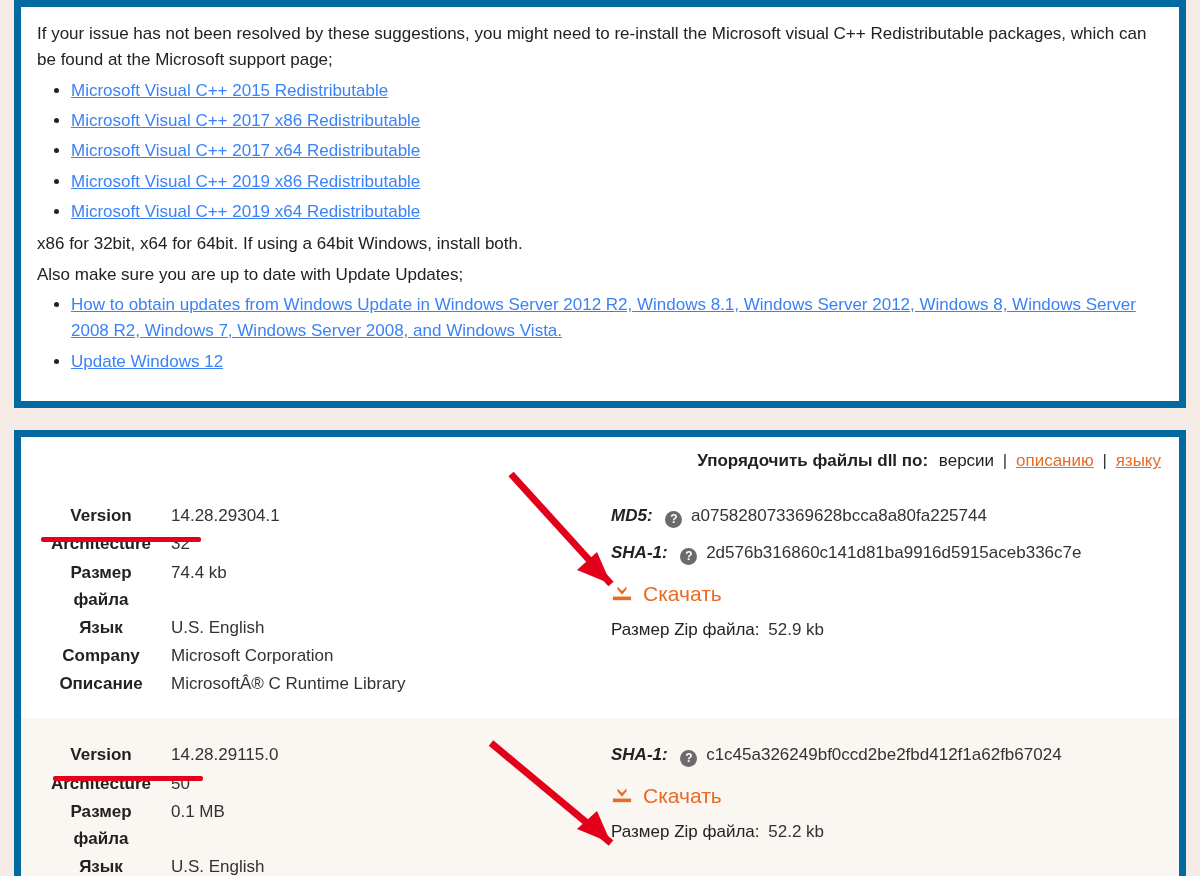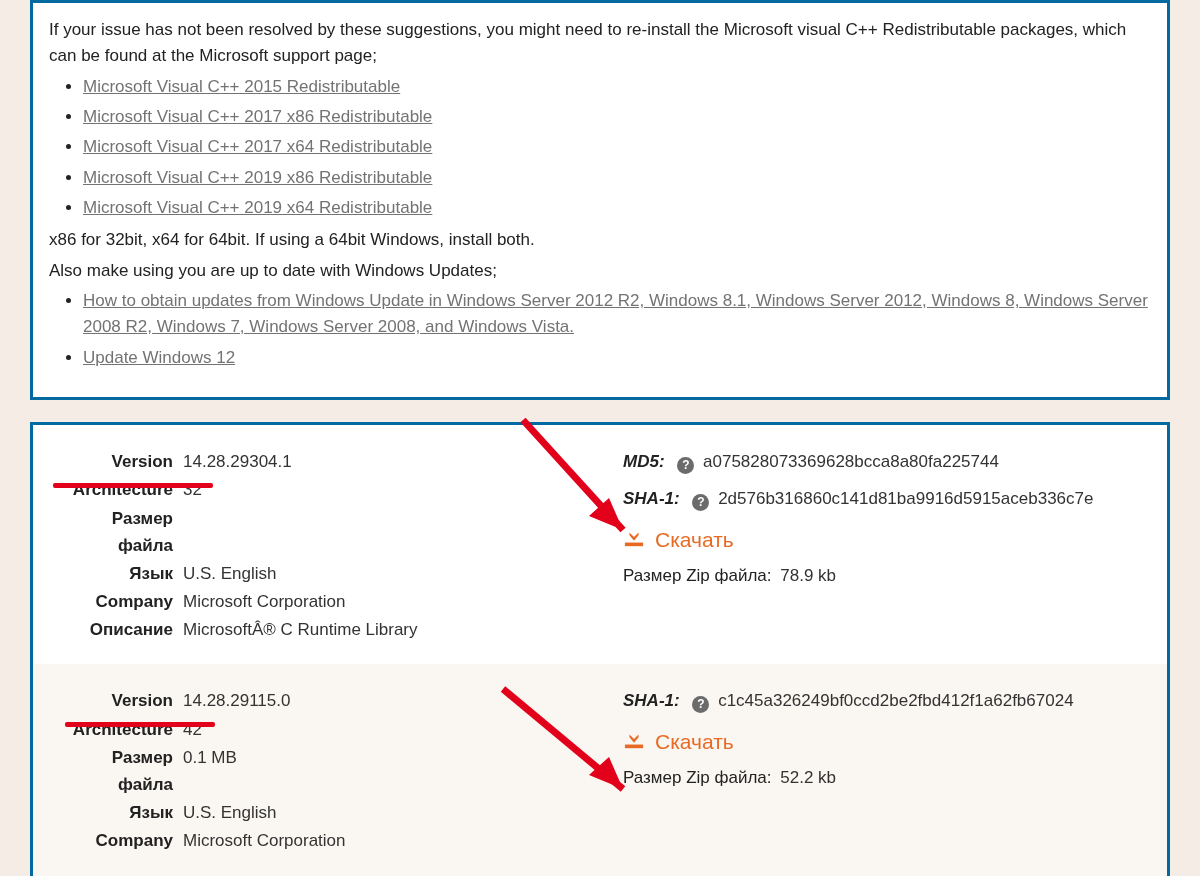--- a/index.html
+++ b/index.html
@@ -1,37 +1,37 @@
 <!DOCTYPE html>
 <html><head>
 <meta charset="utf-8">
 <style>
   * { box-sizing: border-box; margin: 0; padding: 0; }
   html, body { width: 1200px; background: #f4ece5; font-family: "Segoe UI", "Helvetica Neue", Arial, sans-serif; color: #222; }
-  .card { background: #fff; border: 3px solid #0369a1; margin: 0 30px; }
+  .card { background: #fff; border: 7px solid #0369a1; margin: 0 14px; }
   .article { padding: 14px 16px 20px 16px; font-size: 17px; line-height: 1.55; }
   .article p  { margin: 0 0 4px 0; }
   .article ul { list-style: disc; padding-left: 34px; margin: 2px 0 6px 0; }
   .article li { margin: 2px 0 4px 0; }
-  .article a  { color: #737373; text-decoration: underline; }
+  .article a  { color: #3b82f6; text-decoration: underline; }
 
   .files-section { margin-top: 22px; }
   .sort-bar { text-align: right; padding: 14px 18px 8px 0; font-size: 17px; }
   .sort-bar .lbl { font-weight: 700; margin-right: 6px; }
   .sort-bar .sel { color: #222; }
   .sort-bar a    { color: #e86b25; text-decoration: underline; cursor: pointer; }
   .sort-bar .sep { margin: 0 4px; color: #333; }
 
   .file-row { display: flex; padding: 22px 20px 20px 20px; font-size: 17px; position: relative; }
   .file-row.alt { background: #faf6f1; }
   .left-col  { width: 540px; }
   .right-col { flex: 1; padding-left: 30px; }
 
   .spec { display: flex; margin: 1px 0; line-height: 1.6; }
-  .spec .k { width: 130px; text-align: right; font-weight: 700; padding-right: 10px; }
+  .spec .k { width: 130px; text-align: center; font-weight: 700; padding-right: 10px; }
   .spec .v { flex: 1; color: #333; }
 
   .hash { margin: 1px 0 8px 0; line-height: 1.7; }
   .hash .hk { font-weight: 700; margin-right: 4px; font-style: italic; }
   .help-icon { display: inline-block; width: 17px; height: 17px; border-radius: 50%; background: #6b6b6b; color: #fff; font-size: 12px; font-weight: 700; text-align: center; line-height: 17px; vertical-align: -2px; margin: 0 4px; }
   .hash .hv { color: #333; font-family: inherit; }
 
   .download { display: inline-flex; align-items: flex-start; color: #e86b25; font-size: 21px; margin: 6px 0 10px 0; cursor: pointer; }
   .dl-icon  { width: 22px; height: 20px; margin-right: 10px; position: relative; }
   .dl-icon svg { display: block; }
@@ -51,43 +51,52 @@
   <div class="article">
     <p>If your issue has not been resolved by these suggestions, you might need to re-install the Microsoft visual C++ Redistributable packages, which can be found at the Microsoft support page;</p>
     <ul>
       <li><a href="#">Microsoft Visual C++ 2015 Redistributable</a></li>
       <li><a href="#">Microsoft Visual C++ 2017 x86 Redistributable</a></li>
       <li><a href="#">Microsoft Visual C++ 2017 x64 Redistributable</a></li>
       <li><a href="#">Microsoft Visual C++ 2019 x86 Redistributable</a></li>
       <li><a href="#">Microsoft Visual C++ 2019 x64 Redistributable</a></li>
     </ul>
     <p>x86 for 32bit, x64 for 64bit. If using a 64bit Windows, install both.</p>
-    <p>Also make using you are up to date with Windows Updates;</p>
+    <p>Also make sure you are up to date with Update Updates;</p>
     <ul>
       <li><a href="#">How to obtain updates from Windows Update in Windows Server 2012 R2, Windows 8.1, Windows Server 2012, Windows 8, Windows Server 2008 R2, Windows 7, Windows Server 2008, and Windows Vista.</a></li>
       <li><a href="#">Update Windows 12</a></li>
     </ul>
   </div>
 </div>
 
 <div class="card files-section">
 
+  <div class="sort-bar">
+    <span class="lbl">Упорядочить файлы dll по:</span>
+    <span class="sel">версии</span>
+    <span class="sep">|</span>
+    <a>описанию</a>
+    <span class="sep">|</span>
+    <a>языку</a>
+  </div>
 
   <div class="file-row">
     <div class="left-col">
       <div class="spec">
           <span class="k">Version</span>
           <span class="v">14.28.29304.1</span>
         </div>
       <div class="spec">
           <span class="k">Architecture</span>
           <span class="v">32</span>
         </div>
       <div class="spec">
           <span class="k">Размер файла</span>
+          <span class="v">74.4 kb</span>
         </div>
       <div class="spec">
           <span class="k">Язык</span>
           <span class="v">U.S. English</span>
         </div>
       <div class="spec">
           <span class="k">Company</span>
           <span class="v">Microsoft Corporation</span>
         </div>
       <div class="spec">
@@ -110,40 +119,40 @@
         <span class="dl-icon">
           <svg viewBox="0 0 24 22" width="22" height="20">
               <path fill="#e86b25" d="M12 0 L12 10 L17 5 L17 8 L12 14 L7 8 L7 5 L12 10 Z"></path>
               <rect x="2" y="16" width="20" height="4" fill="#e86b25"></rect>
             </svg>
         </span>
         <span>Скачать</span>
       </a>
       <div class="zip">
         <span class="zk">Размер Zip файла:</span>
-        <span class="zv">78.9 kb</span>
+        <span class="zv">52.9 kb</span>
       </div>
     </div>
 
     <div class="annot-underline" style="left:20px; top:58px; width:160px;"></div>
     <svg class="arrow" style="left:480px; top:-15px; width:140px; height:150px;" viewBox="0 0 140 150">
       <line x1="10" y1="10" x2="110" y2="120" stroke="#e2001a" stroke-width="7"></line>
       <polygon points="110,120 96,88 76,106" fill="#e2001a"></polygon>
     </svg>
   </div>
 
   <div class="file-row alt">
     <div class="left-col">
       <div class="spec">
           <span class="k">Version</span>
           <span class="v">14.28.29115.0</span>
         </div>
       <div class="spec">
           <span class="k">Architecture</span>
-          <span class="v">42</span>
+          <span class="v">50</span>
         </div>
       <div class="spec">
           <span class="k">Размер файла</span>
           <span class="v">0.1 MB</span>
         </div>
       <div class="spec">
           <span class="k">Язык</span>
           <span class="v">U.S. English</span>
         </div>
       <div class="spec">

